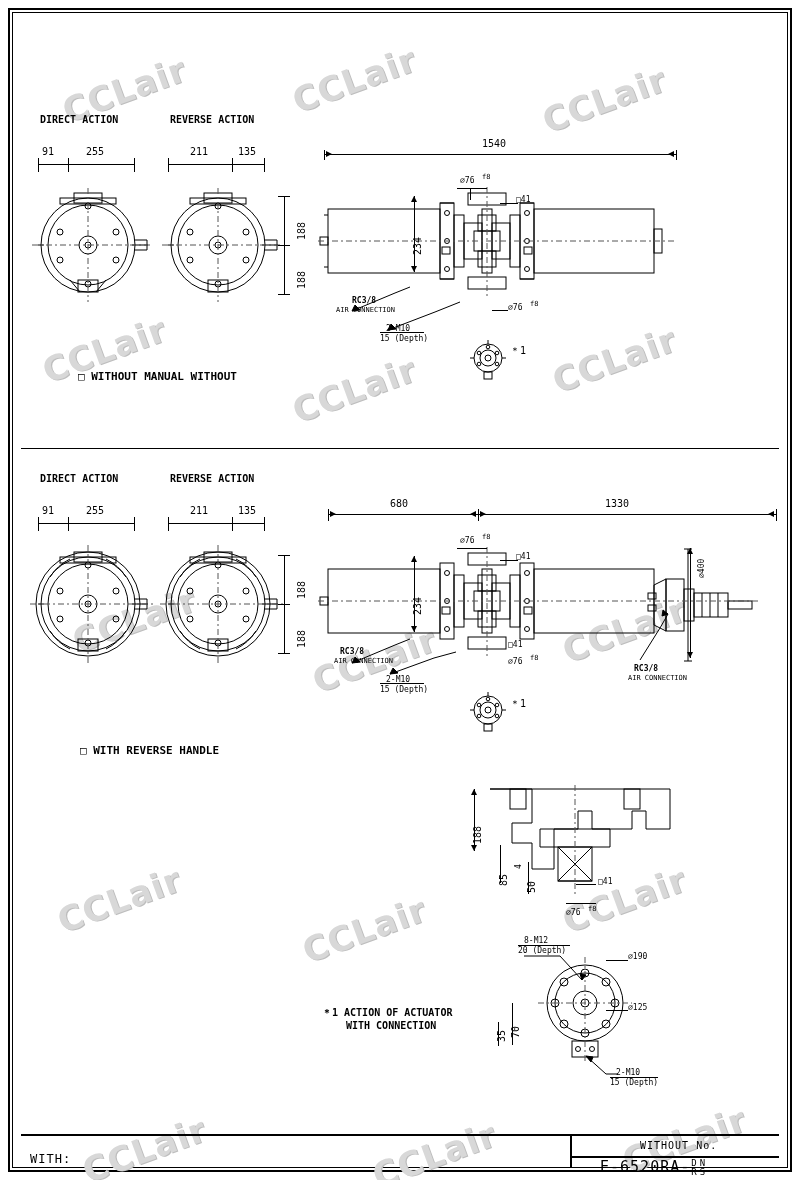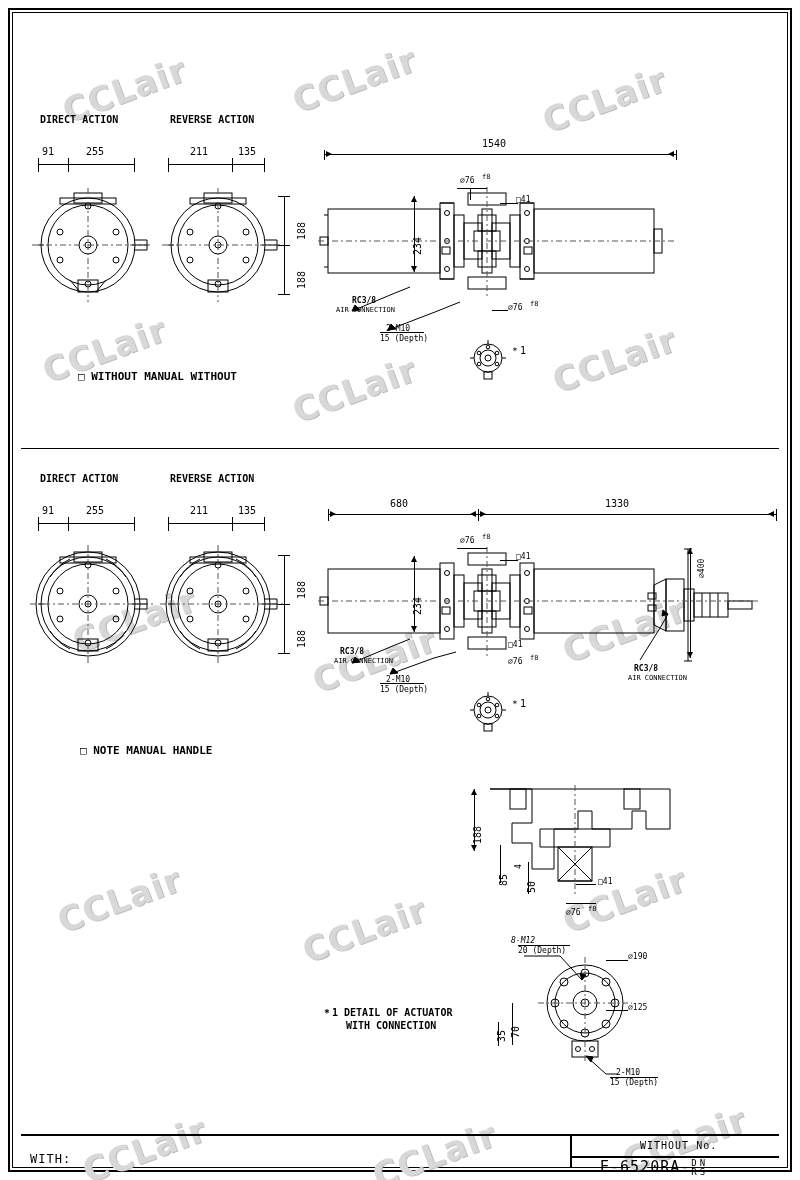--- a/index.html
+++ b/index.html
@@ -443,21 +443,21 @@
         <circle cx="31" cy="13" r="1.8"></circle>
       <circle cx="31" cy="24" r="1.8"></circle>
         <circle cx="13" cy="13" r="1.8"></circle>
       <circle cx="13" cy="24" r="1.8"></circle>
       <rect x="18" y="32" width="8" height="7"></rect>
       <path d="M4,18 h4 M36,18 h4 M22,0 v4"></path>
     </g>
   </svg>
   <div class="lbl" style="left:510px; top:697px;">＊1</div>
 
-  <div class="lbl b" style="left:80px; top:744px; font-size:11px;"><span>□</span> <span>NOTE MANUAL HANDLE</span></div>
+  <div class="lbl b" style="left:80px; top:744px; font-size:11px;"><span>□</span> <span>WITH REVERSE HANDLE</span></div>
 
   <svg width="220" height="140" style="left:480px; top:785px;">
     <g fill="none" stroke="#000" stroke-width="1">
       <path d="M10,4 h180 v40 h-24 v-18 h-14 v18 h-40 v-18 h-14 v18 h-24 v40 h-22 v-26 h-20 v-20 h20 v-34 z"></path>
       <rect x="30" y="4" width="16" height="20"></rect>
       <rect x="144" y="4" width="16" height="20"></rect>
       <path d="M60,44 v18 h70 v-18"></path>
       <rect x="78" y="62" width="34" height="34"></rect>
       <path d="M78,62 l34,34 M112,62 l-34,34"></path>
       <path d="M78,96 h34"></path>
@@ -511,21 +511,21 @@
       <line x1="65" y1="2" x2="65" y2="106"></line>
     </g>
   </svg>
 
   <svg width="80" height="40" style="left:520px; top:950px;">
     <g stroke="#000" stroke-width="1" fill="none">
       <path d="M4,6 L40,6 L62,30"></path>
       <path d="M62,30 l-2,-6 l6,1 z" fill="#000"></path>
     </g>
   </svg>
-  <div class="lbl sm" style="left:511px; top:936px;font-style:italic;">8-M12</div>
+  <div class="lbl sm" style="left:524px; top:936px;">8-M12</div>
   <div class="lbl sm" style="left:518px; top:946px;">20 (Depth)</div>
   <div class="line hl" style="left:518px; top:945px; width:52px;"></div>
 
   <div class="lbl sm" style="left:628px; top:952px;">⌀190</div>
   <div class="line hl" style="left:606px; top:960px; width:22px;"></div>
   <div class="lbl sm" style="left:628px; top:1003px;">⌀125</div>
   <div class="line hl" style="left:606px; top:1010px; width:22px;"></div>
 
   <div class="line vl" style="left:512px; top:1003px; height:42px;"></div>
   <div class="lbl rot" style="left:510px; top:1038px;">70</div>
@@ -535,21 +535,21 @@
   <svg width="90" height="36" style="left:584px; top:1052px;">
     <g stroke="#000" stroke-width="1" fill="none">
       <path d="M2,4 L22,22 L34,22"></path>
       <path d="M2,4 l7,1 l-2,5 z" fill="#000"></path>
     </g>
   </svg>
   <div class="lbl sm" style="left:616px; top:1068px;">2-M10</div>
   <div class="lbl sm" style="left:610px; top:1078px;">15 (Depth)</div>
   <div class="line hl" style="left:610px; top:1077px; width:48px;"></div>
 
-  <div class="lbl b" style="left:322px; top:1006px;"><span>＊1</span> <span>DETAIL OF ACTUATOR</span></div>
+  <div class="lbl b" style="left:322px; top:1006px;"><span>＊1</span> <span>ACTION OF ACTUATOR</span></div>
   <div class="lbl b" style="left:346px; top:1020px;">WITH CONNECTION</div>
 
   <div class="tb-line" style="left:21px; top:1134px; width:758px;"></div>
   <div class="tb-v" style="left:570px; top:1134px; height:34px;"></div>
   <div class="tb-line" style="left:570px; top:1156px; width:209px;"></div>
 
   <div class="note-lbl" style="left:30px; top:1152px;">WITH:</div>
   <div class="dwg-lbl" style="left:640px; top:1140px;">WITHOUT No.</div>
 
   <div class="dwg-no" style="left:600px; top:1158px;">

